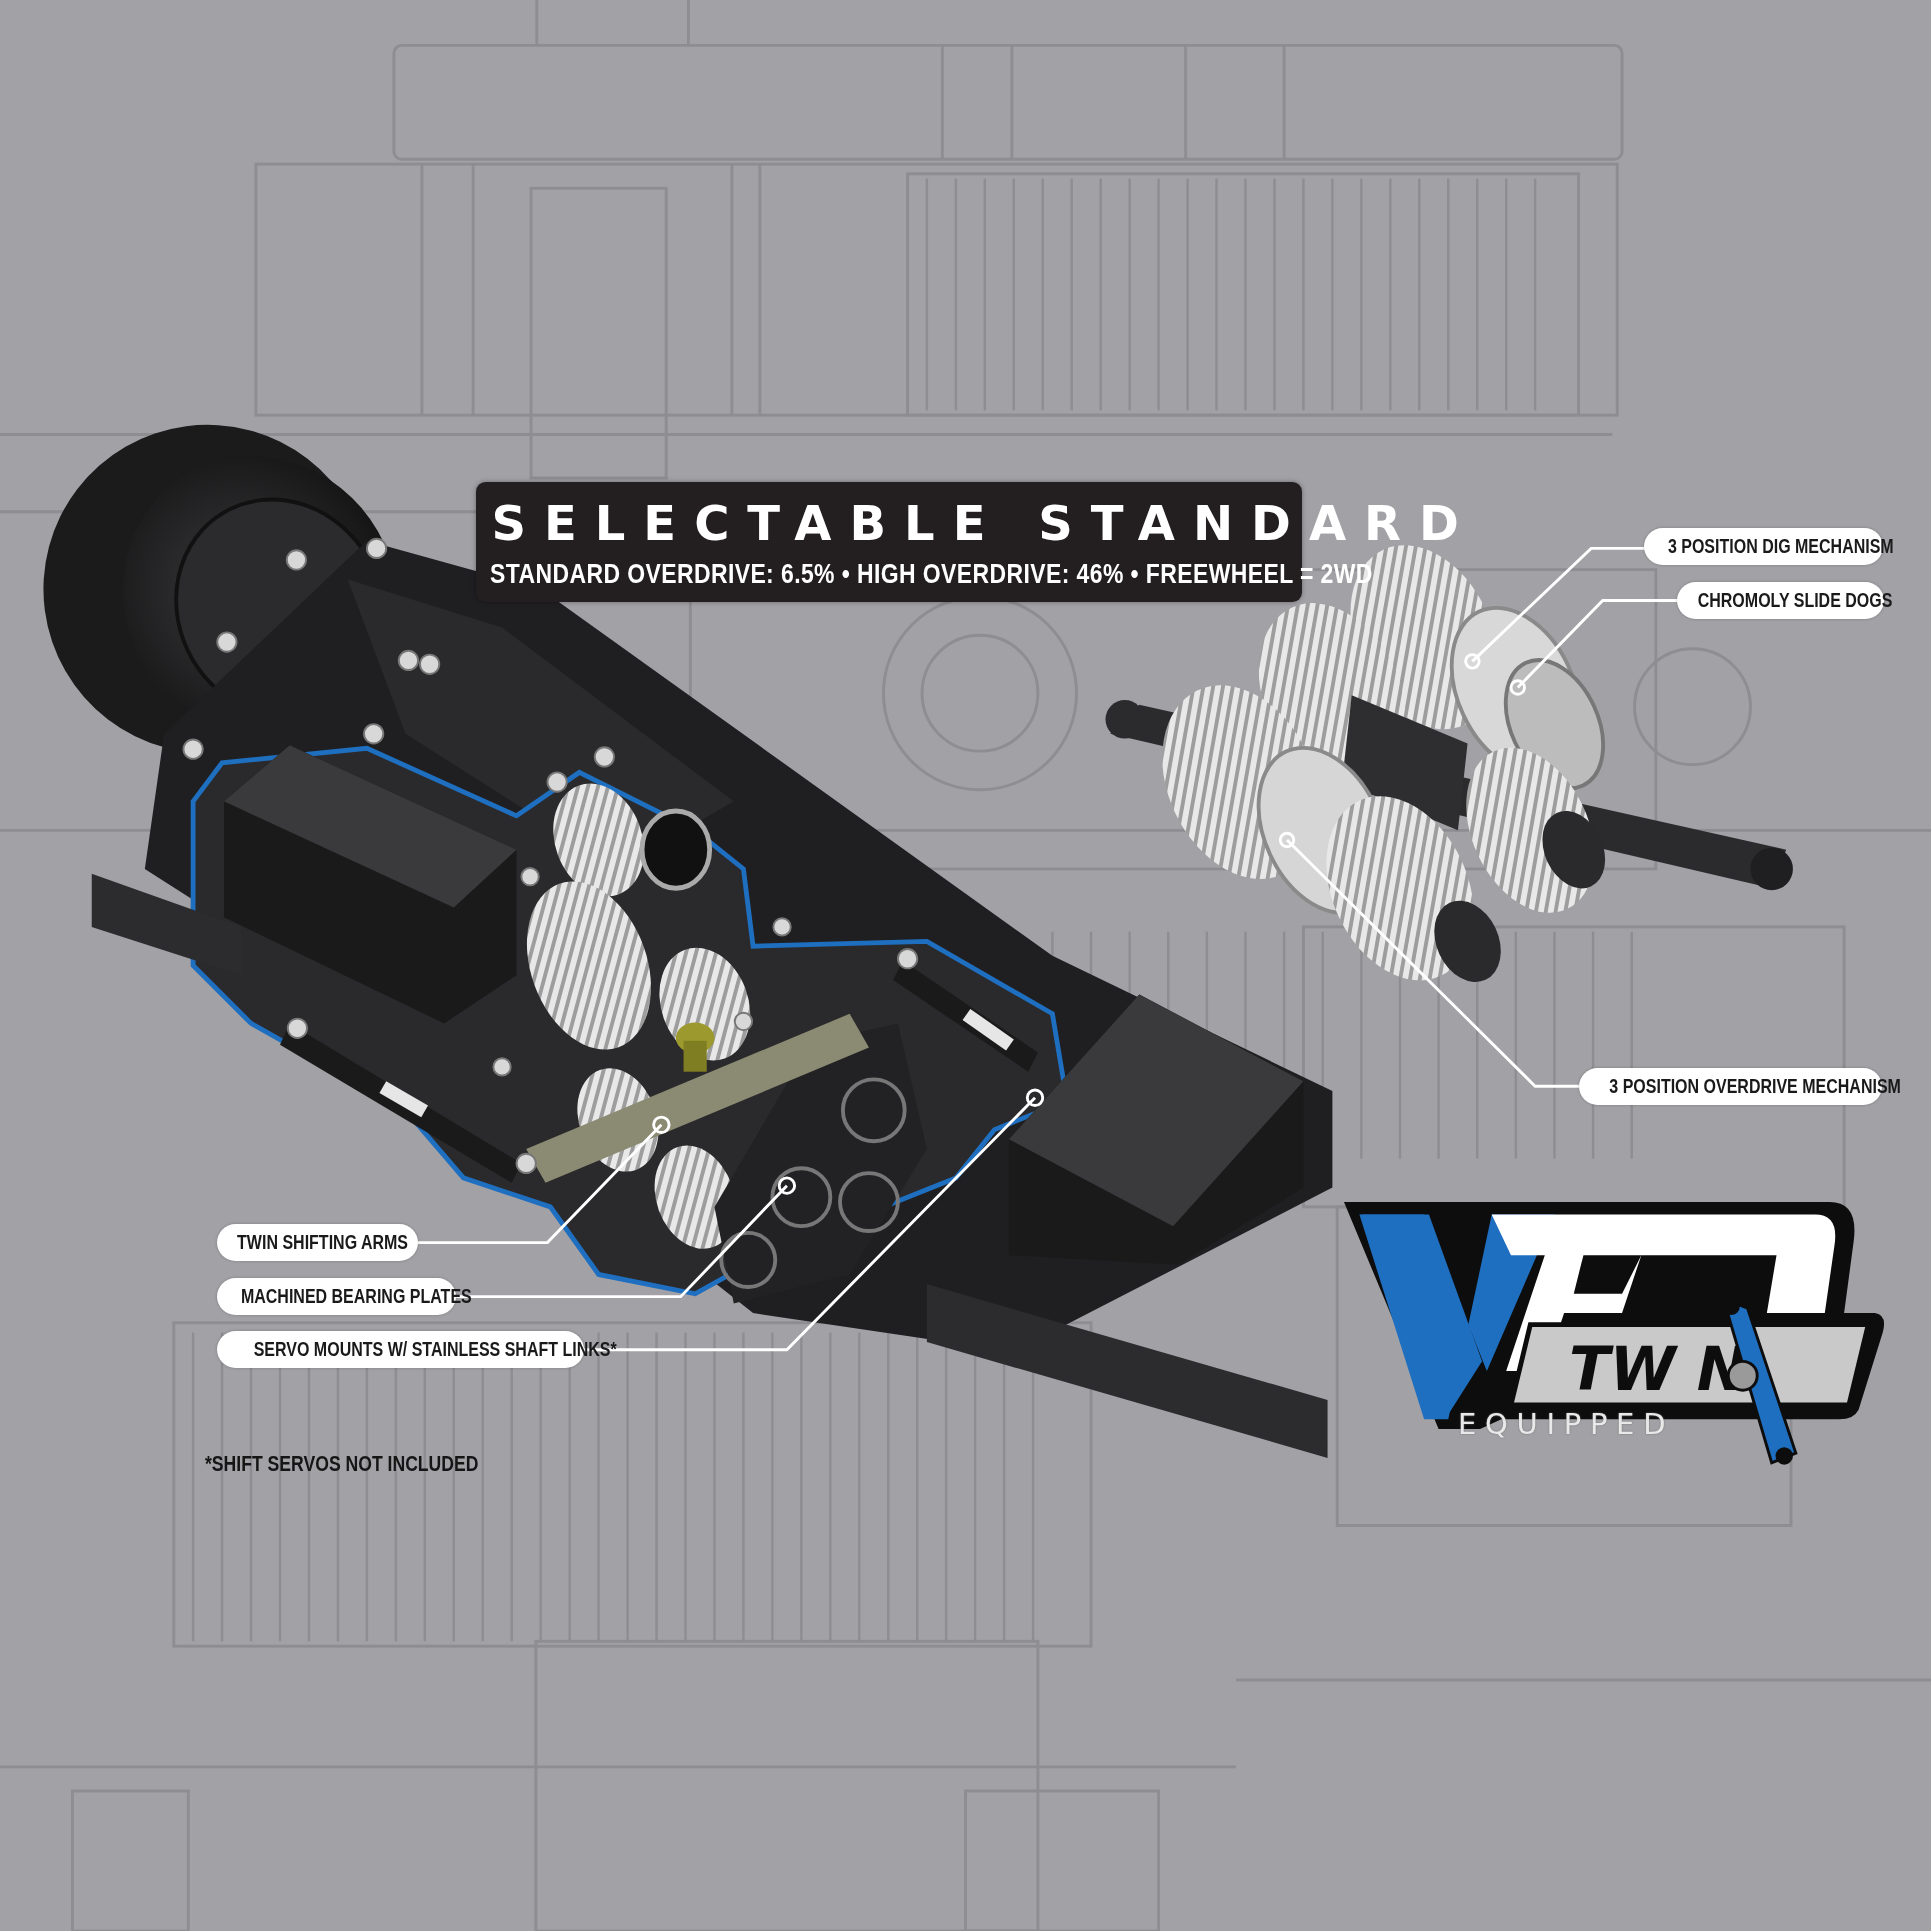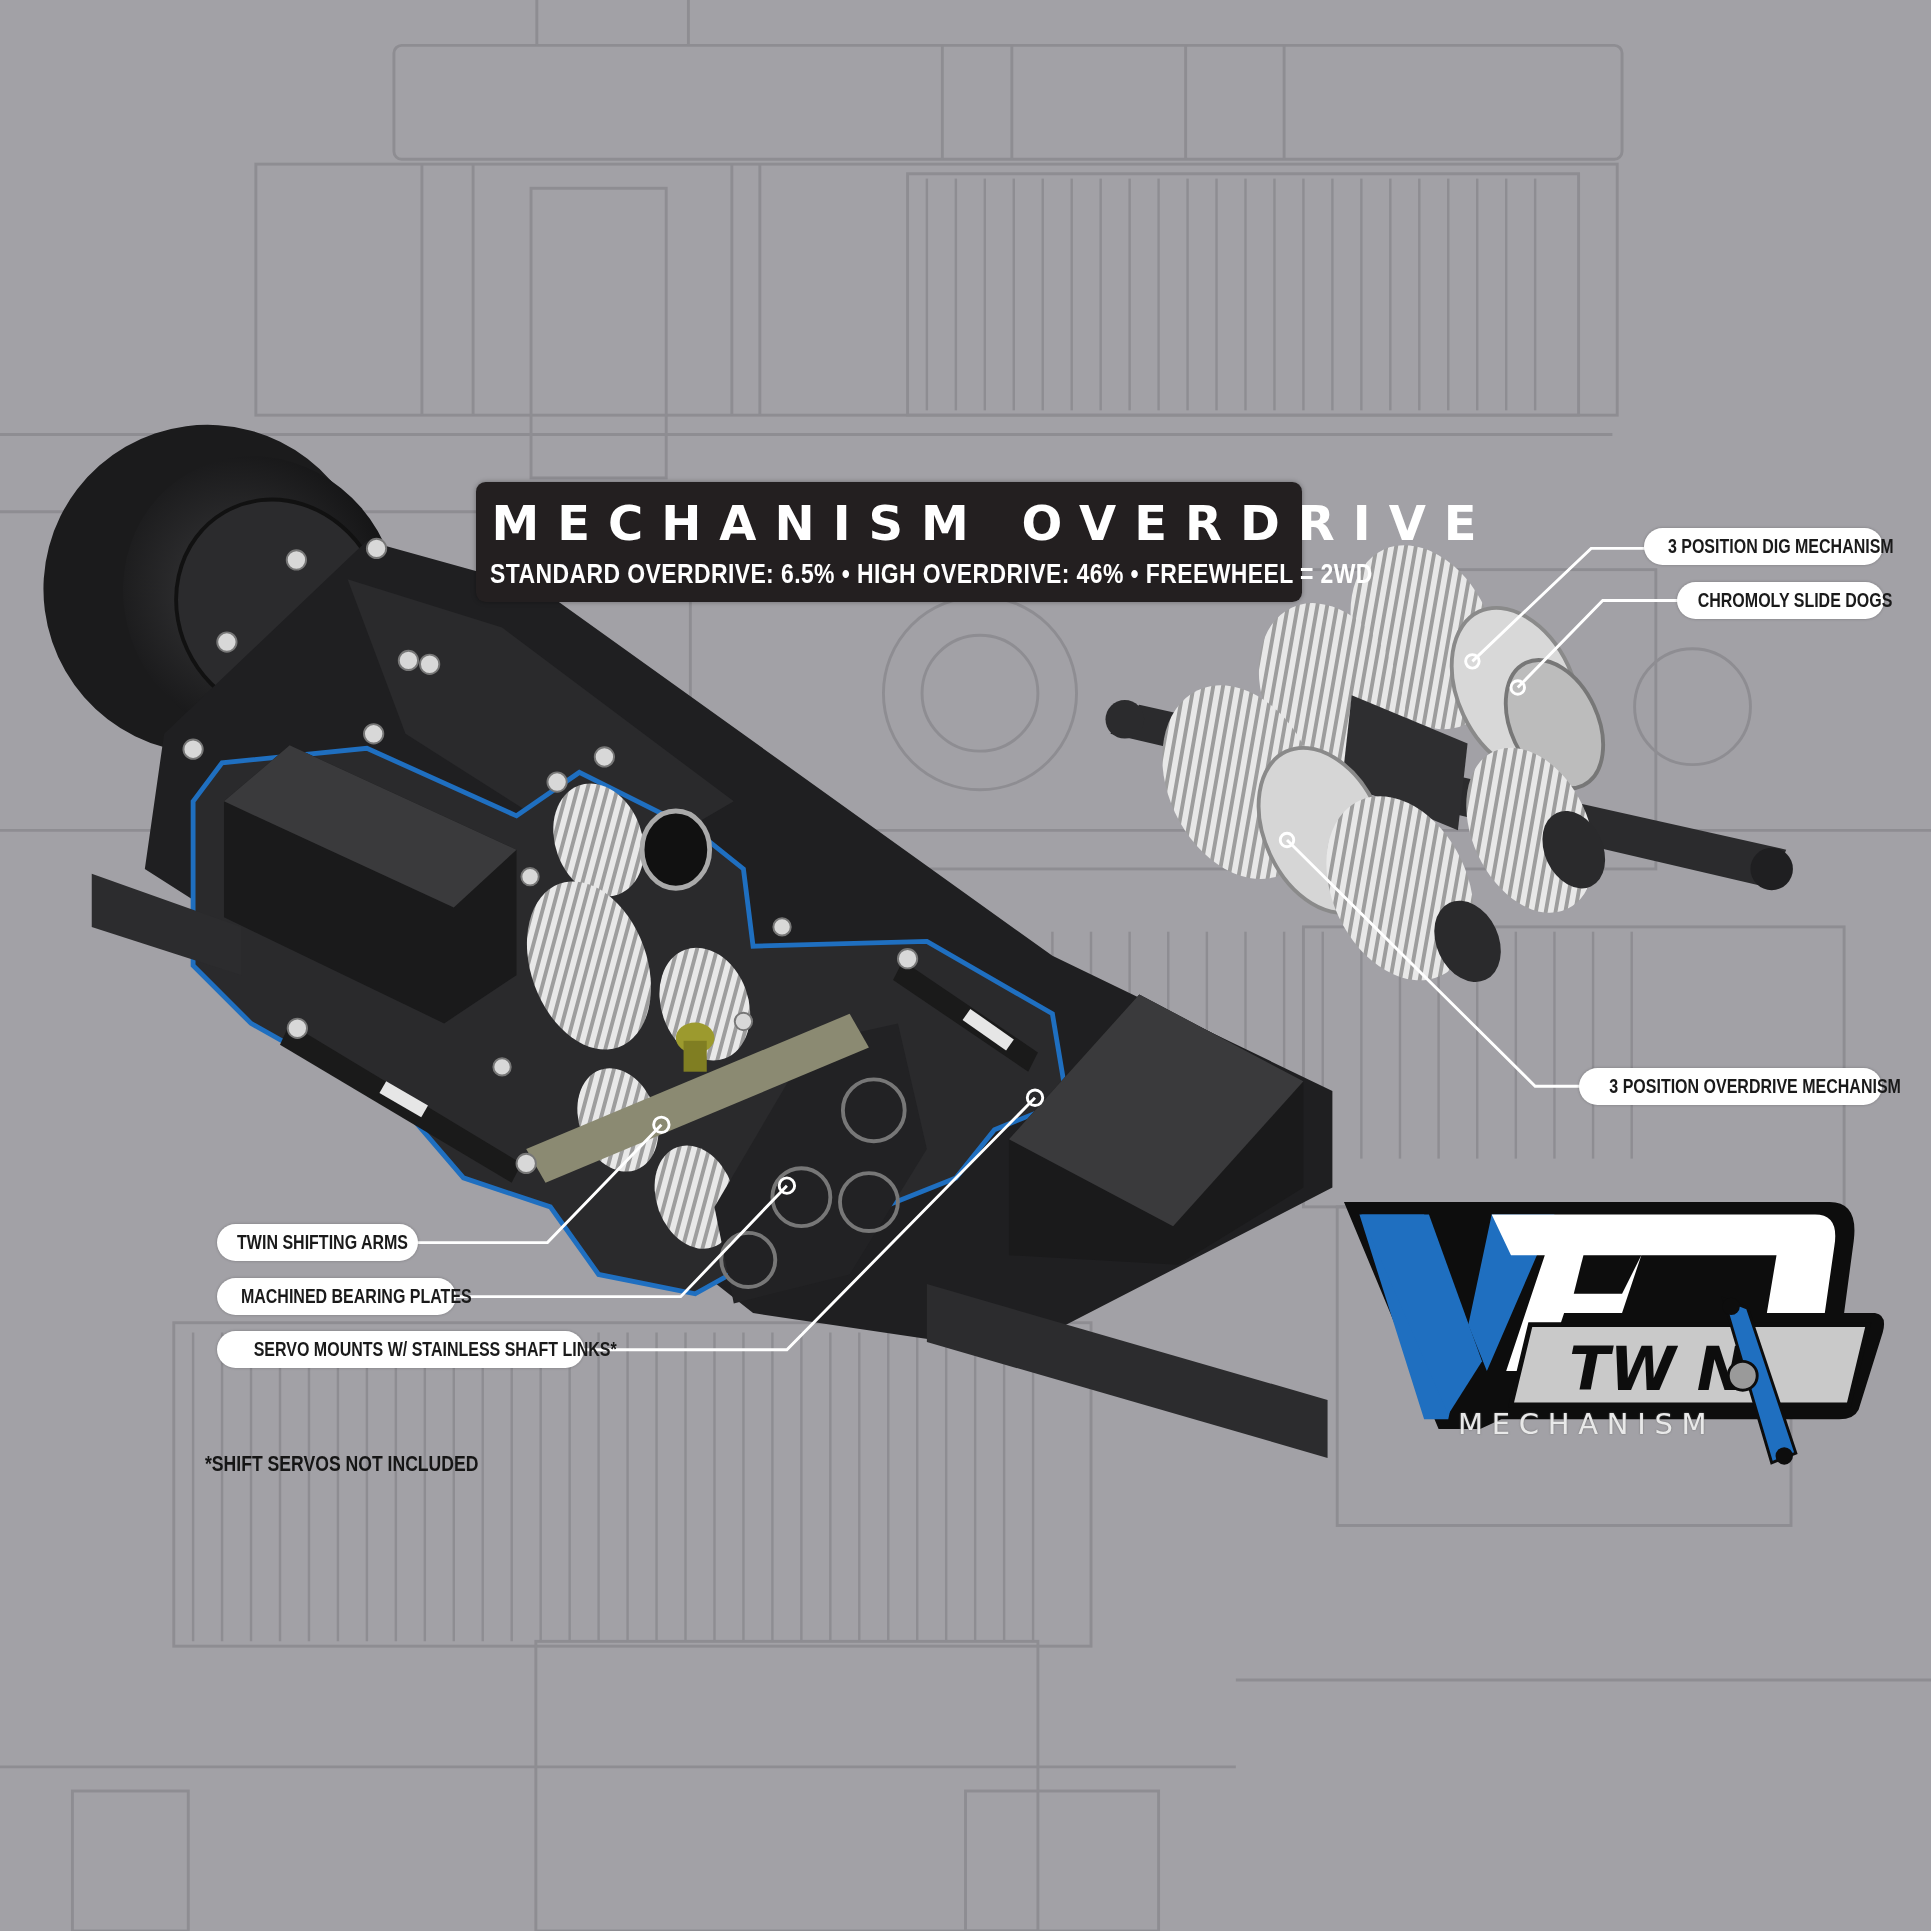--- a/index.html
+++ b/index.html
@@ -269,21 +269,21 @@
       <circle cx="1525" cy="685" r="7"></circle>
       <circle cx="1572" cy="712" r="7"></circle>
       <circle cx="1333" cy="870" r="7"></circle>
       <circle cx="685" cy="1165" r="8"></circle>
       <circle cx="815" cy="1228" r="8"></circle>
       <circle cx="1072" cy="1137" r="8"></circle>
     </g>
   </svg>
 
   <div class="title-box">
-    <div class="title-main">MECHANISM OVERDRIVE</div>
+    <div class="title-main">SELECTABLE STANDARD</div>
     <div class="title-sub">STANDARD OVERDRIVE: 6.5% • HIGH OVERDRIVE: 46% • FREEWHEEL = 2WD</div>
   </div>
 
   <div class="pill" style="left:1644px; top:528px; width:239px;">
     <span>3 POSITION DIG MECHANISM</span>
   </div>
   <div class="pill" style="left:1677px; top:582px; width:207px;">
     <span>CHROMOLY SLIDE DOGS</span>
   </div>
   <div class="pill" style="left:1579px; top:1068px; width:303px;">
@@ -313,16 +313,16 @@
     <path d="M1640 1300 L1700 1300 L1680 1340 L1630 1340 Z" fill="#0d0d0d"></path>
 
     <path d="M1585 1372 L1935 1372 L1915 1455 L1565 1455 Z" fill="#c9c9c9" stroke="#0d0d0d" stroke-width="5"></path>
     <text x="1625" y="1440" font-family="DejaVu Sans" font-weight="bold" font-style="italic" font-size="62" fill="#0d0d0d">TW N</text>
 
     <path d="M1785 1345 L1810 1355 L1860 1505 L1835 1515 Z" fill="#1f6fc0" stroke="#0d0d0d" stroke-width="3"></path>
     <circle cx="1793" cy="1353" r="9" fill="#0d0d0d"></circle>
     <circle cx="1848" cy="1508" r="9" fill="#0d0d0d"></circle>
     <circle cx="1805" cy="1425" r="15" fill="#9a9a9a" stroke="#0d0d0d" stroke-width="3"></circle>
   </svg>
-  <div class="equipped">MECHANISM</div>
+  <div class="equipped">EQUIPPED</div>
 
 </div>
 
 
 </body></html>

